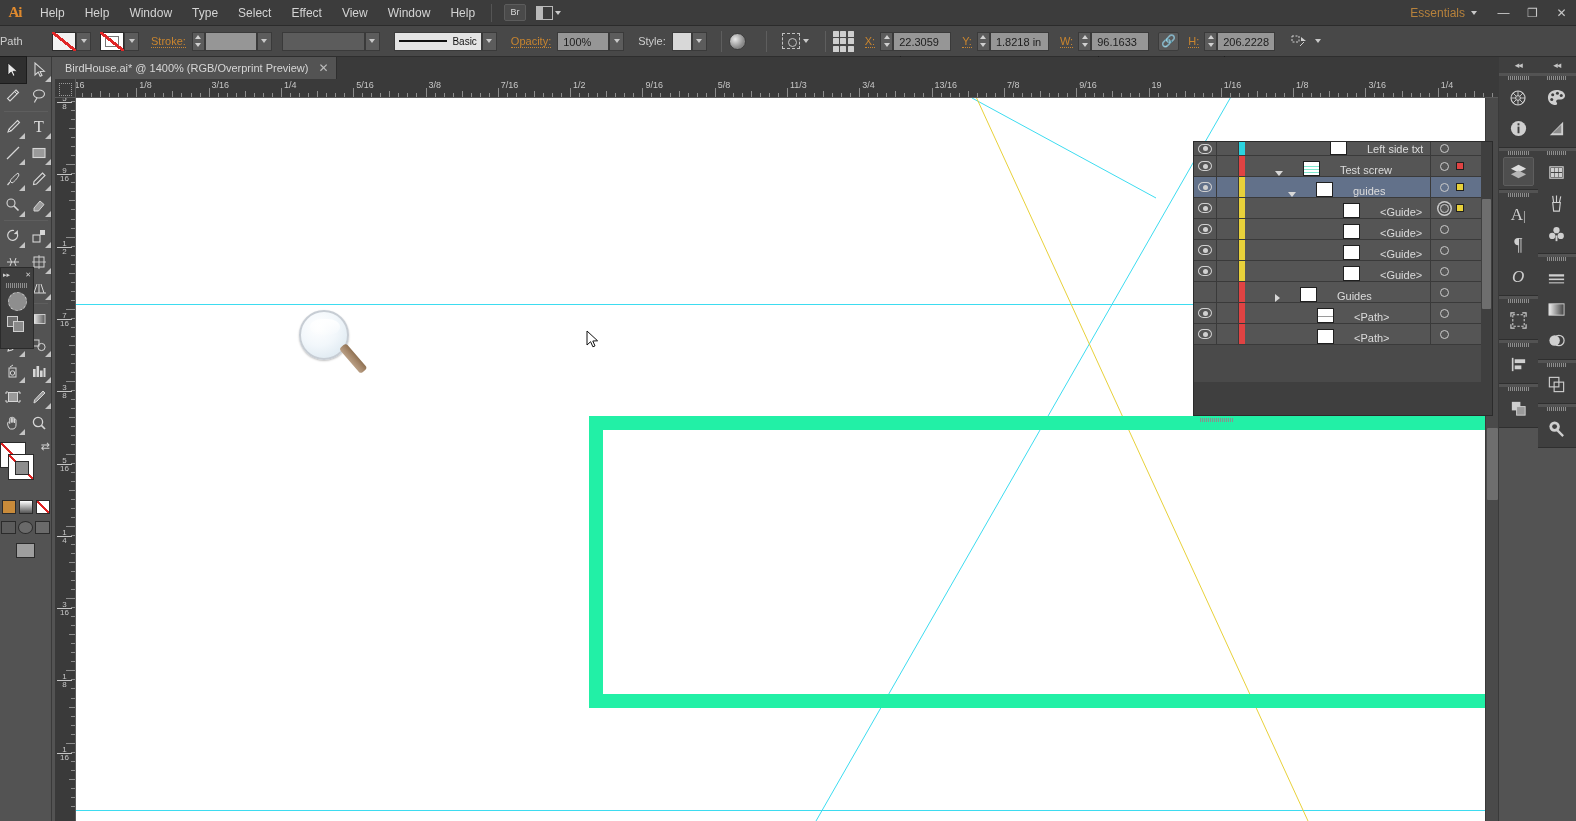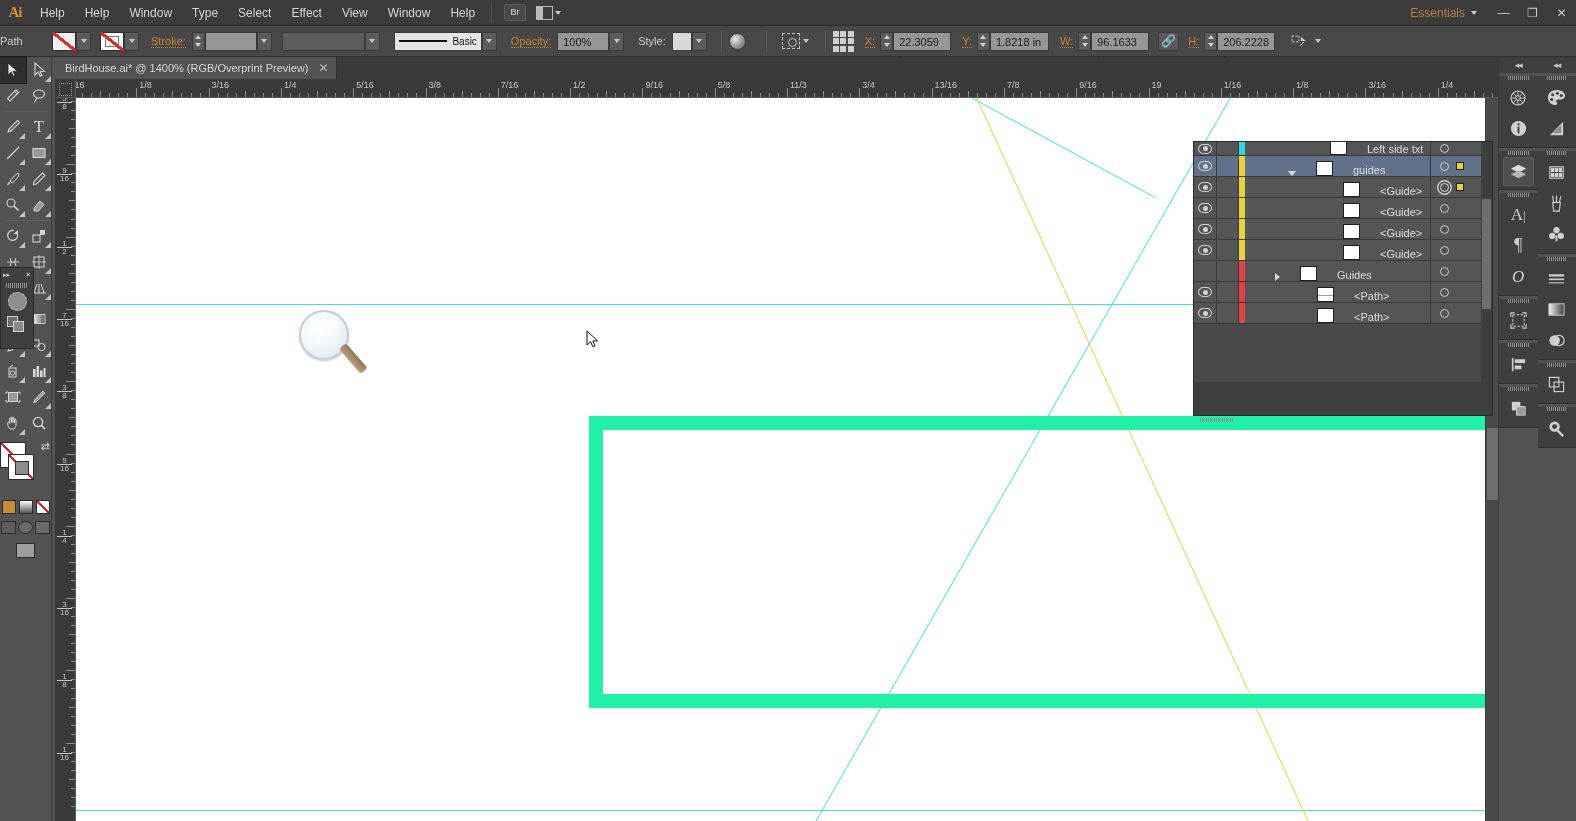--- a/index.html
+++ b/index.html
@@ -981,20 +981,38 @@
           <div class="c-color" style="background: rgb(42, 212, 224);"></div>
           <div class="c-main" style="padding-left: 56px;">
             <span style="width: 9px; flex: 0 0 auto;"></span>
             <span class="thumb-sq"></span>
             <span class="lname">Left side txt</span>
           </div>
           <div class="c-right">
             <span class="disc"></span>
           </div>
         </div>
+        <div class="lrow">
+          <div class="c-eye">
+            <span class="eye">
+              <i></i>
+            </span>
+          </div>
+          <div class="c-lock"></div>
+          <div class="c-color" style="background: rgb(224, 67, 67);"></div>
+          <div class="c-main" style="padding-left: 30px;">
+            <span class="twisty"></span>
+            <span class="thumb-sq lines"></span>
+            <span class="lname">Test screw</span>
+          </div>
+          <div class="c-right">
+            <span class="disc"></span>
+            <span class="chip" style="background: rgb(224, 67, 67);"></span>
+          </div>
+        </div>
         <div class="lrow sel">
           <div class="c-eye">
             <span class="eye">
               <i></i>
             </span>
           </div>
           <div class="c-lock"></div>
           <div class="c-color" style="background: rgb(232, 209, 58);"></div>
           <div class="c-main" style="padding-left: 43px;">
             <span class="twisty"></span>

